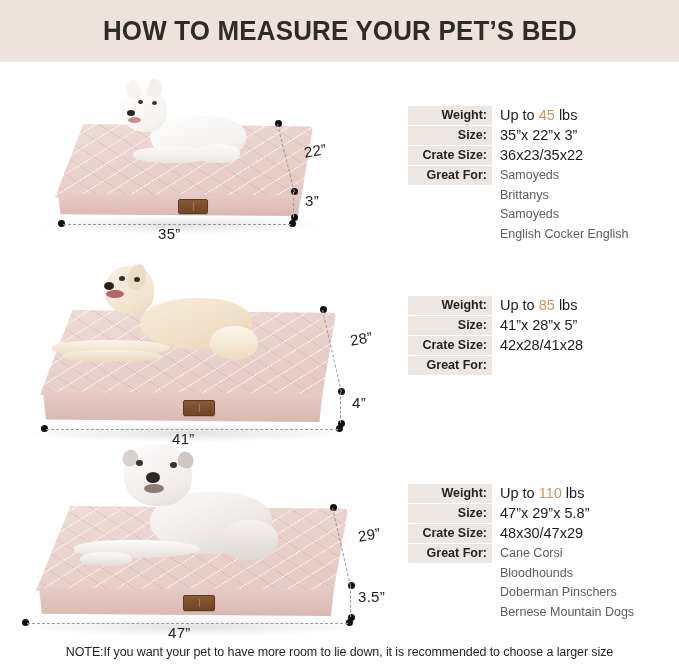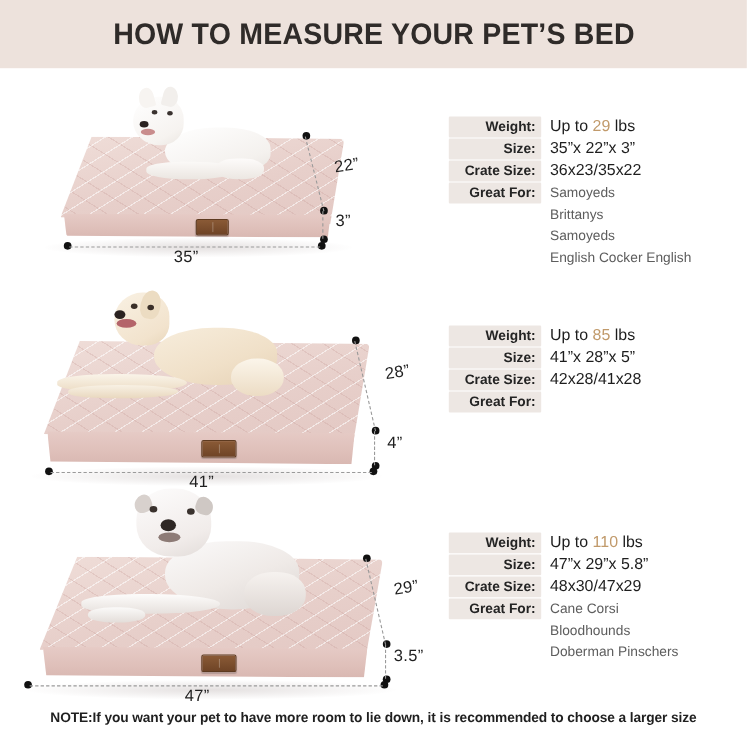--- a/index.html
+++ b/index.html
@@ -184,21 +184,20 @@
   
   .footer-note {
     position: absolute;
     left: 0;
     top: 645px;
     width: 679px;
     text-align: center;
     font-size: 12.5px;
     color: #1f1f1f;
     letter-spacing: -0.1px;
-    font-weight: bold;
   }
 </style>
 </head>
 <body>
 
 <div class="header-band">
   <div class="header-title">HOW TO MEASURE YOUR PET’S BED</div>
 </div>
 
 <div class="row row-1">
@@ -237,21 +236,21 @@
     <div class="dim-dot" style="left:289px; top:150px;"></div>
     <div class="dim-line" style="left:63px; top:154px; width:228px;"></div>
     <div class="dim-label" style="left:158px; top:155px;">35”</div>
   </div>
 
   <div class="spec" style="top:36px;">
     <div class="spec-row">
       <div class="spec-label">Weight:</div>
       <div class="spec-value">
         <span>Up to</span>
-        <span class="num">29</span>
+        <span class="num">45</span>
         <span>lbs</span>
       </div>
     </div>
     <div class="spec-row">
       <div class="spec-label">Size:</div>
       <div class="spec-value">35”x 22”x 3”</div>
     </div>
     <div class="spec-row">
       <div class="spec-label">Crate Size:</div>
       <div class="spec-value">36x23/35x22</div>
@@ -384,18 +383,19 @@
     <div class="spec-row">
       <div class="spec-label">Crate Size:</div>
       <div class="spec-value">48x30/47x29</div>
     </div>
     <div class="spec-row">
       <div class="spec-label">Great For:</div>
       <div class="breeds">
         <div class="breed">Cane Corsi</div>
         <div class="breed">Bloodhounds</div>
         <div class="breed">Doberman Pinschers</div>
+        <div class="breed">Bernese Mountain Dogs</div>
       </div>
     </div>
   </div>
 </div>
 
 <div class="footer-note">NOTE:If you want your pet to have more room to lie down, it is recommended to choose a larger size</div>
 
 </body></html>

